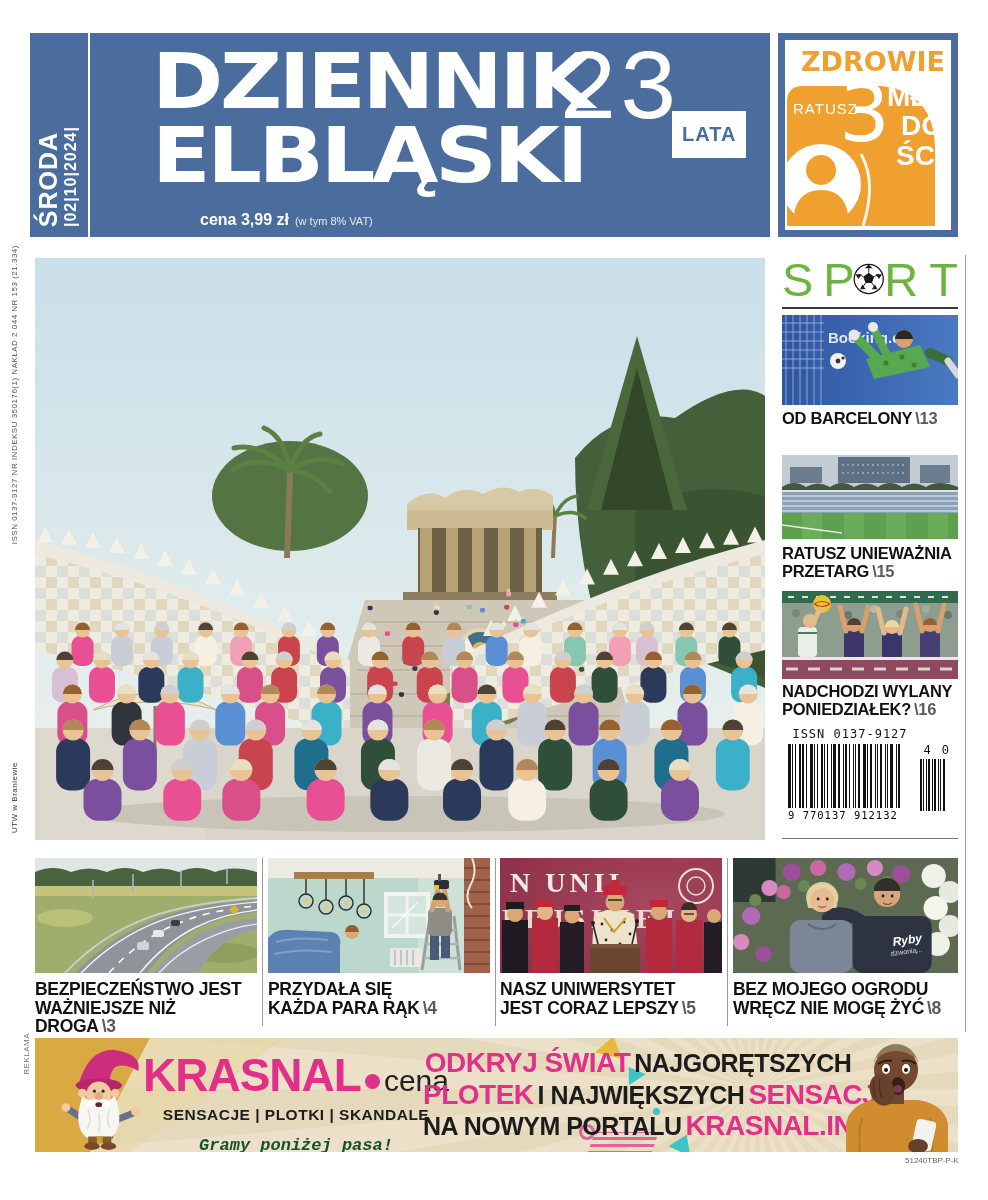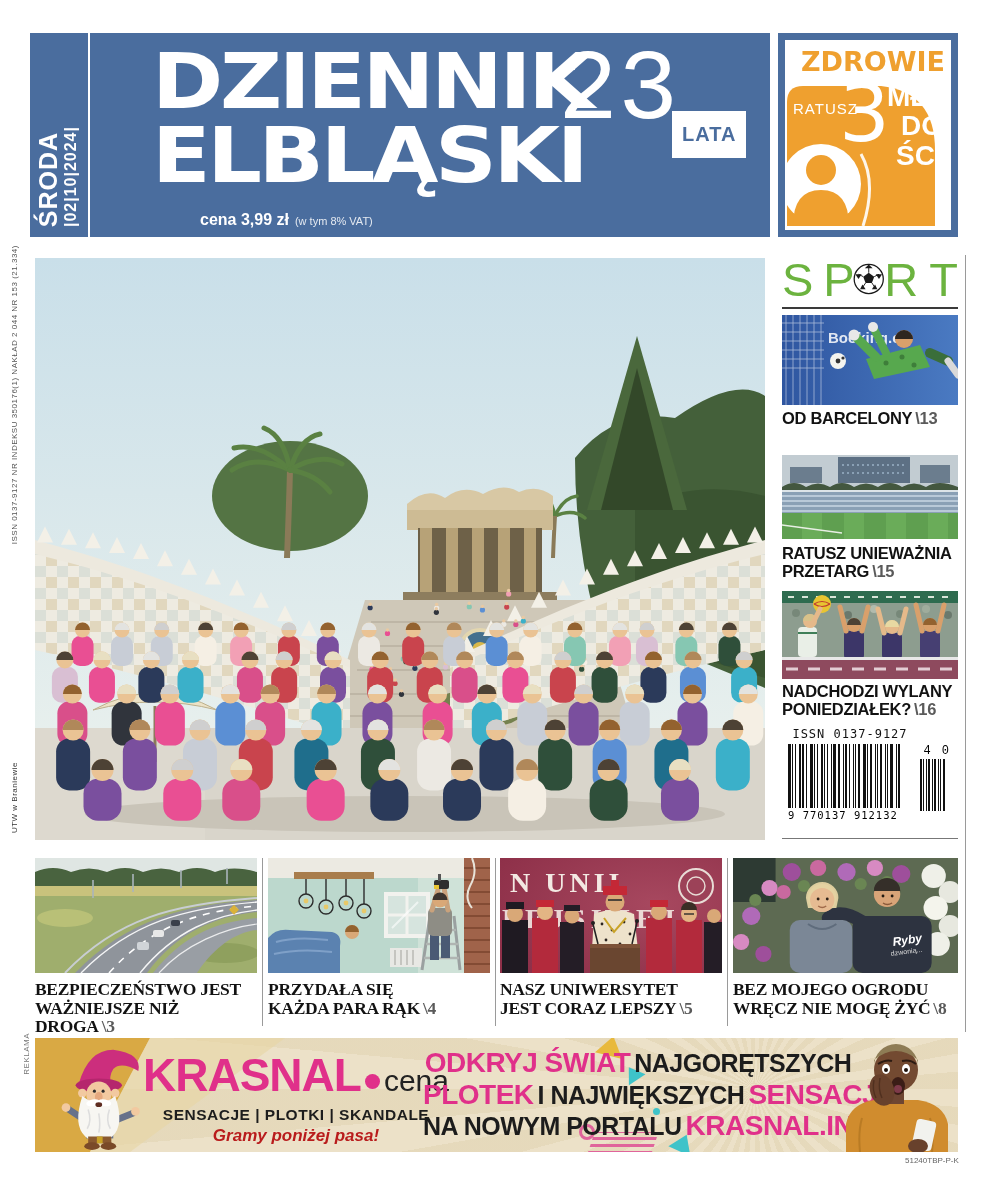--- a/index.html
+++ b/index.html
@@ -74,41 +74,41 @@
   .bc-addon .bars{height:52px;margin-top:1px;}
 
   .vrule{position:absolute;background:#9a9a9a;width:1px;}
   .hrule{position:absolute;background:#777;height:1px;}
 
   
   .bstories{position:absolute;left:35px;top:855px;width:925px;height:178px;}
   .bstory{position:absolute;top:0;width:222px;}
   .bphoto{width:222px;height:115px;overflow:hidden;margin-top:3px;}
   .bphoto svg{display:block;width:100%;height:100%;}
-  .bhead{margin-top:7px;font-size:17.5px;font-weight:bold;line-height:1.07;color:#121212;letter-spacing:-.3px;font-family:Liberation Serif, serif;}
+  .bhead{margin-top:7px;font-size:17.5px;font-weight:bold;line-height:1.07;color:#121212;letter-spacing:-.3px;}
 
   
   .ad{position:absolute;left:35px;top:1038px;width:923px;height:114px;overflow:hidden;
       background:#ece1c8;}
   .ad-burst{position:absolute;inset:0;background:repeating-conic-gradient(from 0deg at 78% 45%,
             #ece1c8 0deg 5deg,#e3d6b6 5deg 10deg);opacity:.7;}
   .ad-gold{position:absolute;inset:0;background:#d9a944;
            clip-path:polygon(0 0,115px 0,55px 114px,0 114px);}
   .ad-gold2{position:absolute;inset:0;background:#e7d5a4;opacity:.6;
            clip-path:polygon(115px 0,250px 0,95px 114px,55px 114px);}
   .gnome{position:absolute;left:14px;top:2px;width:115px;height:110px;}
   .brandblk{position:absolute;left:96px;top:10px;width:330px;text-align:center;}
   .brand-line{white-space:nowrap;}
   .brand-name{color:#e0308a;font-size:46px;font-weight:bold;letter-spacing:-1px;
               font-family:"Liberation Sans",sans-serif;}
   .brand-dot{display:inline-block;width:15px;height:15px;border-radius:50%;background:#e0308a;
              margin:0 4px 2px 4px;}
   .brand-suffix{color:#222;font-size:30px;font-weight:400;}
   .brand-tag{margin-top:4px;color:#1d1d1d;font-size:15.5px;font-weight:bold;letter-spacing:.5px;}
-  .brand-slogan{margin-top:2px;color:#b91c1c;font-family:Liberation Sans, sans-serif;font-style:italic;
+  .brand-slogan{margin-top:12px;color:#14532d;font-family:Liberation Mono, monospace;font-style:italic;
                 font-weight:bold;font-size:17px;}
   .promoblk{position:absolute;left:388px;top:9px;width:430px;text-align:center;line-height:1.13;
             font-weight:bold;letter-spacing:-.5px;white-space:nowrap;}
   .pk{color:#e0308a;font-size:28px;} .pb{color:#1c1c1c;font-size:25px;}
   .adwoman{position:absolute;right:0;top:0;width:140px;height:114px;}
   .conf{position:absolute;}
   .tri{width:0;height:0;}
   .print-code{position:absolute;left:905px;top:1156px;font-size:8px;color:#666;}
 </style>
 </head>

